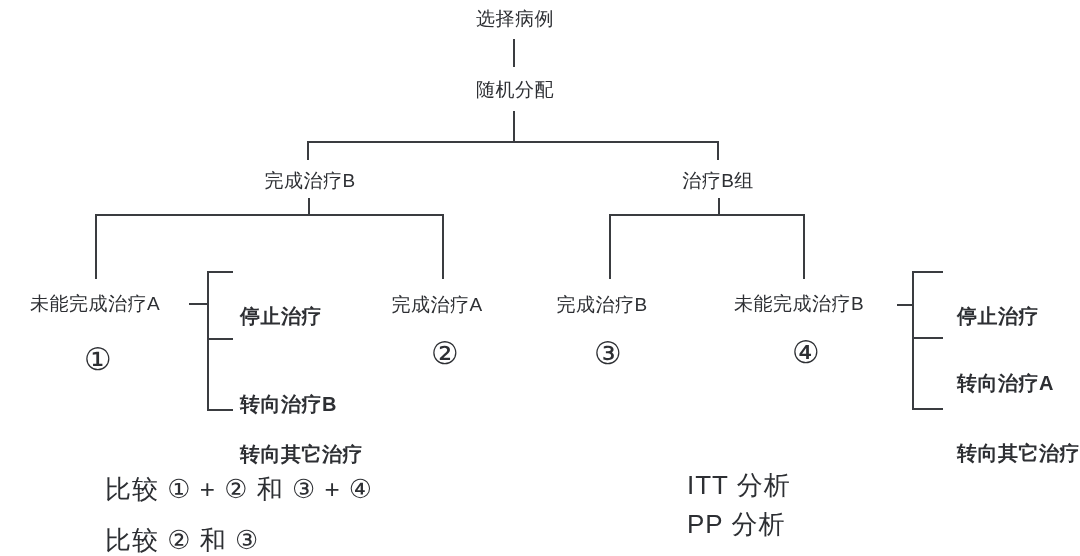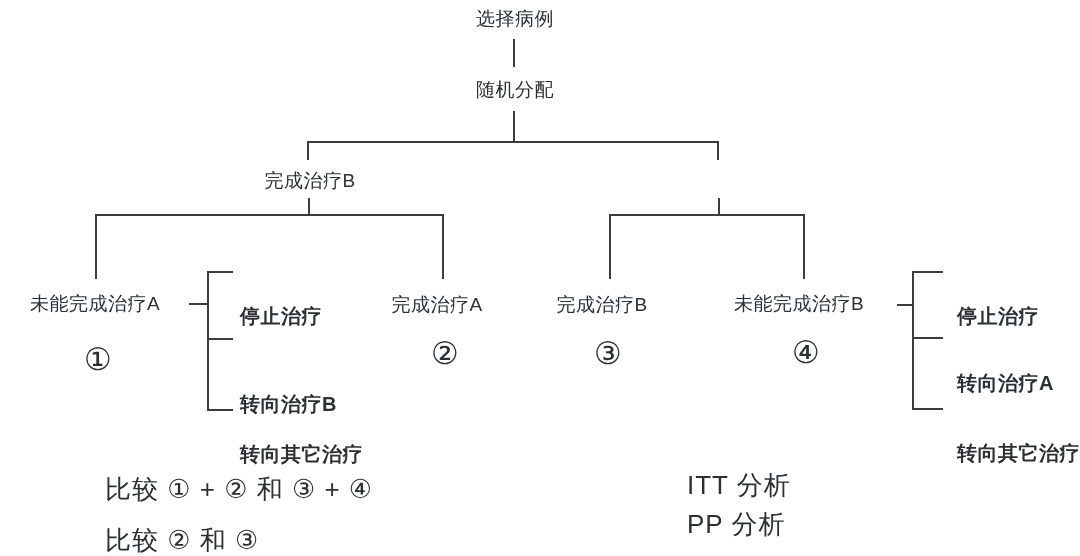--- a/index.html
+++ b/index.html
@@ -76,20 +76,21 @@
 
     <line x1="898" y1="305" x2="913" y2="305"></line>
     <polyline points="942,272 913,272 913,409 942,409"></polyline>
     <line x1="913" y1="338" x2="942" y2="338"></line>
   </svg>
 
   <div class="lbl node" style="left:515px; top:18px;">选择病例</div>
   <div class="lbl node" style="left:515px; top:89px;">随机分配</div>
 
   <div class="lbl node" style="left:310px; top:180px;">完成治疗B</div>
+  <div class="lbl node" style="left:718px; top:180px;">治疗B组</div>
 
   <div class="lbl node" style="left:95px;  top:303px;text-align:right;">未能完成治疗A</div>
   <div class="lbl node" style="left:437px; top:304px;">完成治疗A</div>
   <div class="lbl node" style="left:602px; top:304px;">完成治疗B</div>
   <div class="lbl node" style="left:799px; top:303px;">未能完成治疗B</div>
 
   <div class="lbl circnum" style="left:98px;  top:359px;">①</div>
   <div class="lbl circnum" style="left:445px; top:353px;">②</div>
   <div class="lbl circnum" style="left:608px; top:353px;">③</div>
   <div class="lbl circnum" style="left:806px; top:352px;">④</div>

